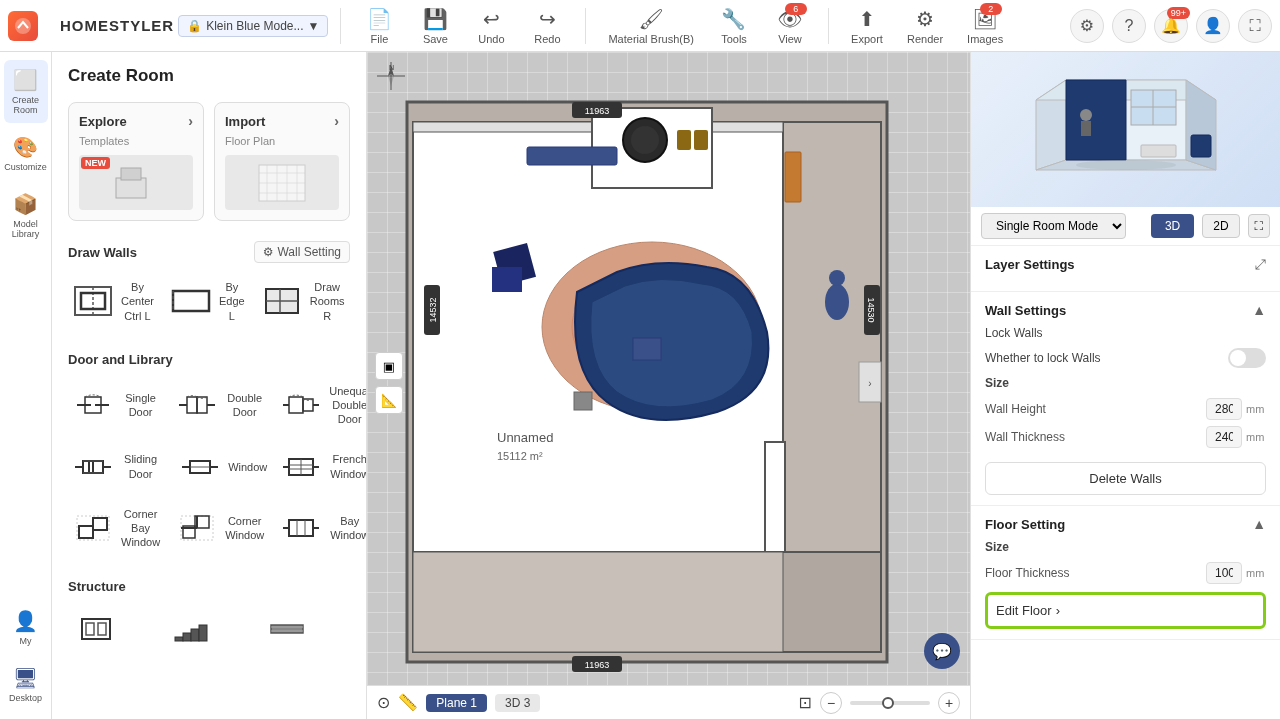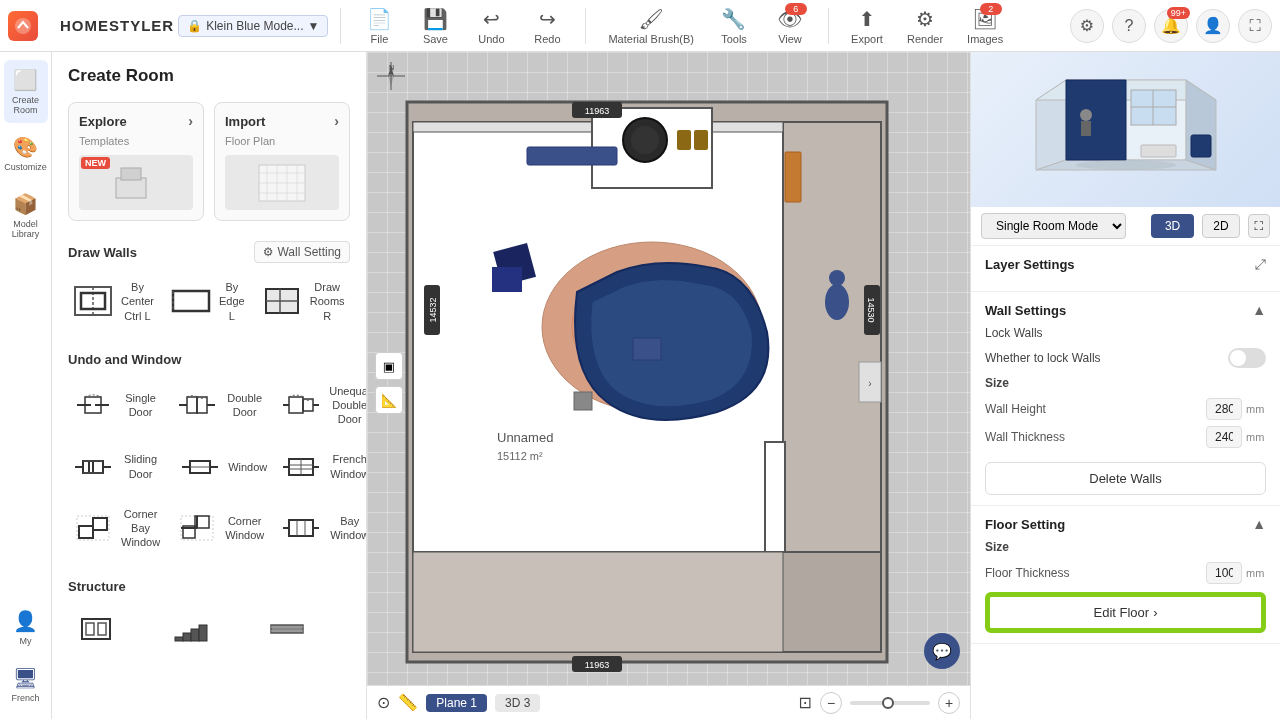--- a/index.html
+++ b/index.html
@@ -453,31 +453,30 @@
       font-size: 13px;
       color: #333;
       cursor: pointer;
       margin-top: 8px;
       font-weight: 500;
     }
 
     .edit-floor-btn {
       width: 100%;
       background: white;
-      border: 5px solid #84cc16;
+      border: 3px solid #84cc16;
       border-radius: 6px;
       padding: 8px;
       font-size: 13px;
       color: #333;
       cursor: pointer;
       margin-top: 8px;
       font-weight: 500;
       display: flex;
       align-items: center;
-      justify-content: center;
       gap: 4px;
     }
 
     
     .left-nav {
       width: 52px;
       background: #fff;
       border-right: 1px solid #e0e0e0;
       display: flex;
       flex-direction: column;
@@ -604,21 +603,21 @@
       <span class="left-nav-icon">📦</span>
       <span class="left-nav-label">Model<br>Library</span>
     </div>
     <div class="left-nav-spacer"></div>
     <div class="left-nav-item">
       <span class="left-nav-icon">👤</span>
       <span class="left-nav-label">My</span>
     </div>
     <div class="left-nav-item">
       <span class="left-nav-icon">🖥</span>
-      <span class="left-nav-label">French</span>
+      <span class="left-nav-label">Desktop</span>
     </div>
   </div>
 
   <div class="left-panel">
     <div class="left-panel-header">
       <span class="left-panel-title">Create Room</span>
     </div>
 
     <div class="template-section">
       <div class="template-card">
@@ -693,21 +692,21 @@
             <rect x="4" y="4" width="32" height="24" fill="#e8e8e8" stroke="#333" stroke-width="2"></rect>
             <line x1="18" y1="4" x2="18" y2="28" stroke="#555" stroke-width="1.5"></line>
             <line x1="4" y1="16" x2="36" y2="16" stroke="#555" stroke-width="1.5"></line>
           </svg>
         </div>
         <span class="ii-label">Draw Rooms<br>R</span>
       </div>
     </div>
 
     <div class="section-header">
-      <span class="section-title">Undo and Window</span>
+      <span class="section-title">Door and Library</span>
     </div>
 
     <div class="icon-grid">
 
       <div class="icon-item">
         <div class="ii-icon">
           <svg class="ii-svg" viewBox="0 0 40 32">
             <line x1="4" y1="16" x2="18" y2="16" stroke="#333" stroke-width="2"></line>
             <line x1="22" y1="16" x2="36" y2="16" stroke="#333" stroke-width="2"></line>
             <rect x="12" y="8" width="16" height="16" fill="none" stroke="#333" stroke-width="1.5"></rect>

